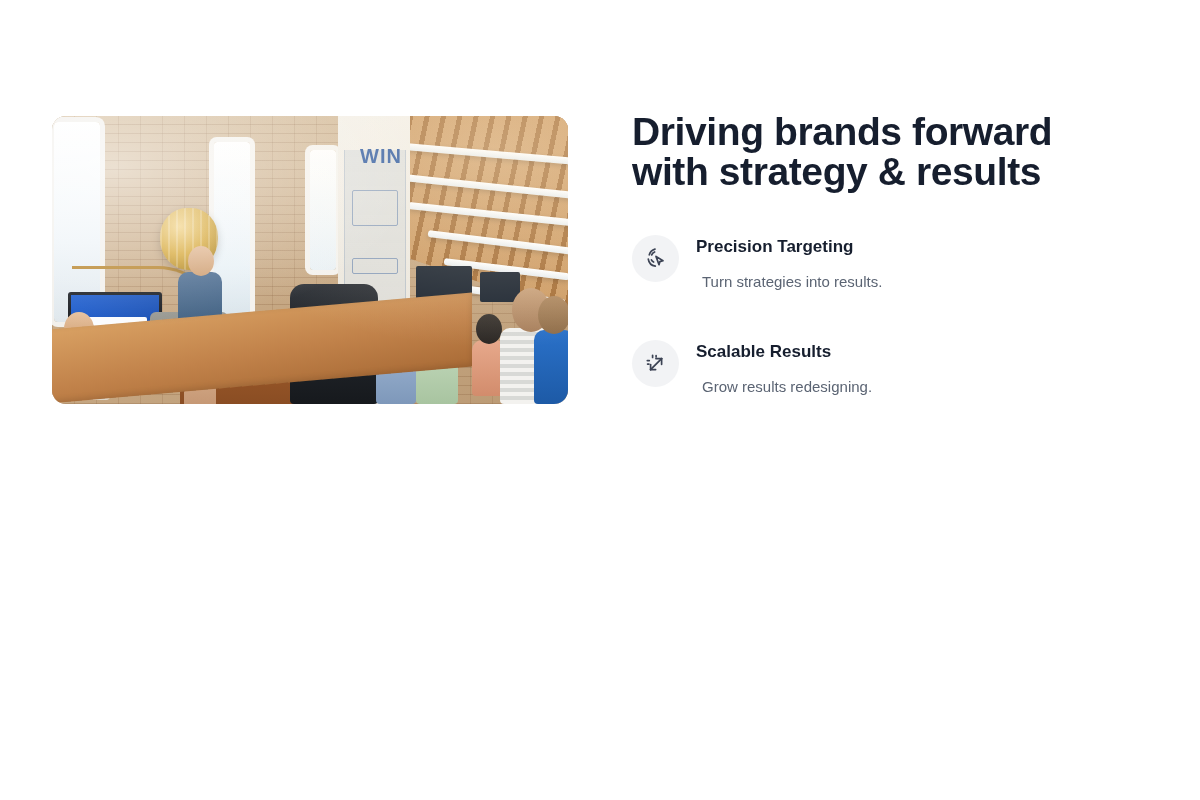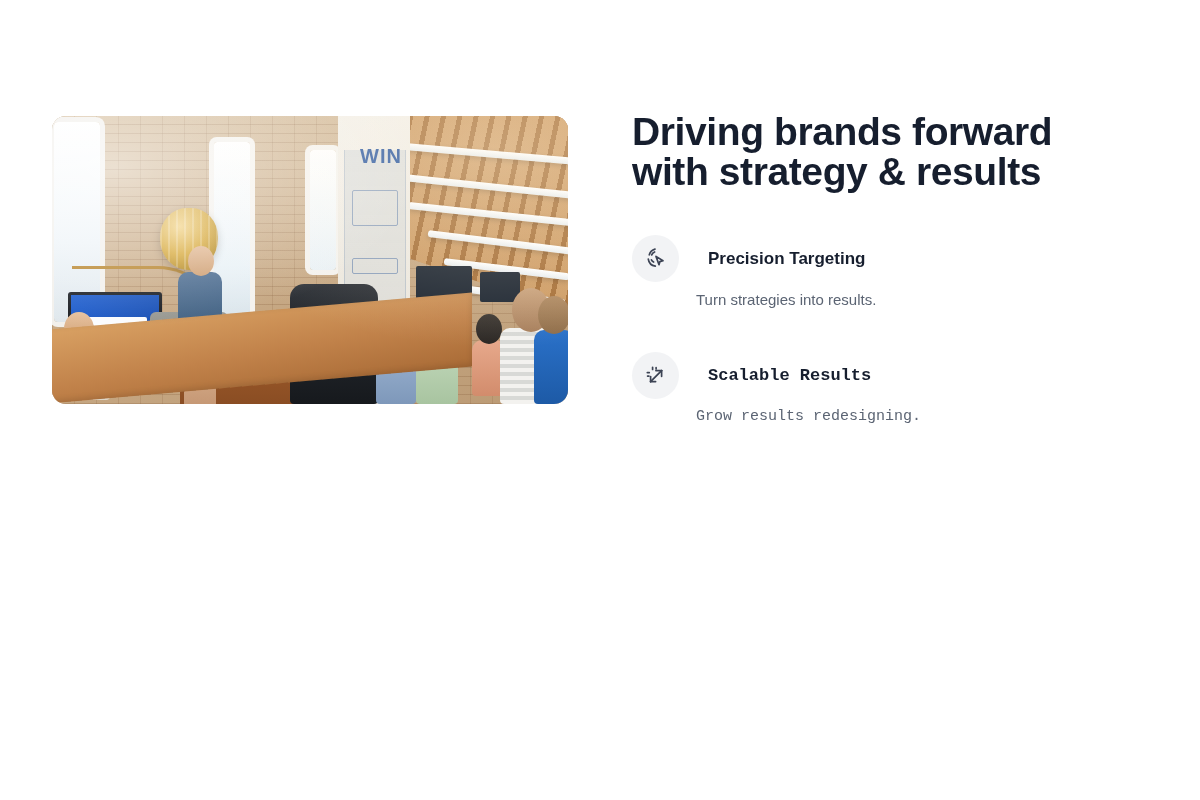--- a/index.html
+++ b/index.html
@@ -270,47 +270,47 @@
   .features {
     padding-top: 42px;
   }
 
   .feature {
     display: flex;
     align-items: flex-start;
     gap: 17px;
     margin-bottom: 41px;
   }
-  .feature:last-child { margin-bottom: 0; font-family: Liberation Mono, monospace; }
+  .feature:last-child { margin-bottom: 0; }
 
   .feature-badge {
     flex: 0 0 auto;
     width: 47px;
     height: 47px;
     border-radius: 50%;
     background: #f2f3f5;
     display: flex;
     align-items: center;
     justify-content: center;
     margin-top: 1px;
   }
   .feature-badge svg { display: block; }
 
   .feature-body { padding-top: 2px; }
 
   .feature-title {
-    margin: 12px;
+    margin: 0;
     font-size: 17px;
     line-height: 22px;
     font-weight: 700;
     color: #161e2e;
   }
 
   .feature-desc {
-    margin: 0;
+    margin: 6px;
     padding-top: 8px;
     font-size: 15px;
     line-height: 20px;
     font-weight: 400;
     color: #5b6473;
   }
 </style>
 </head>
 <body>
 

